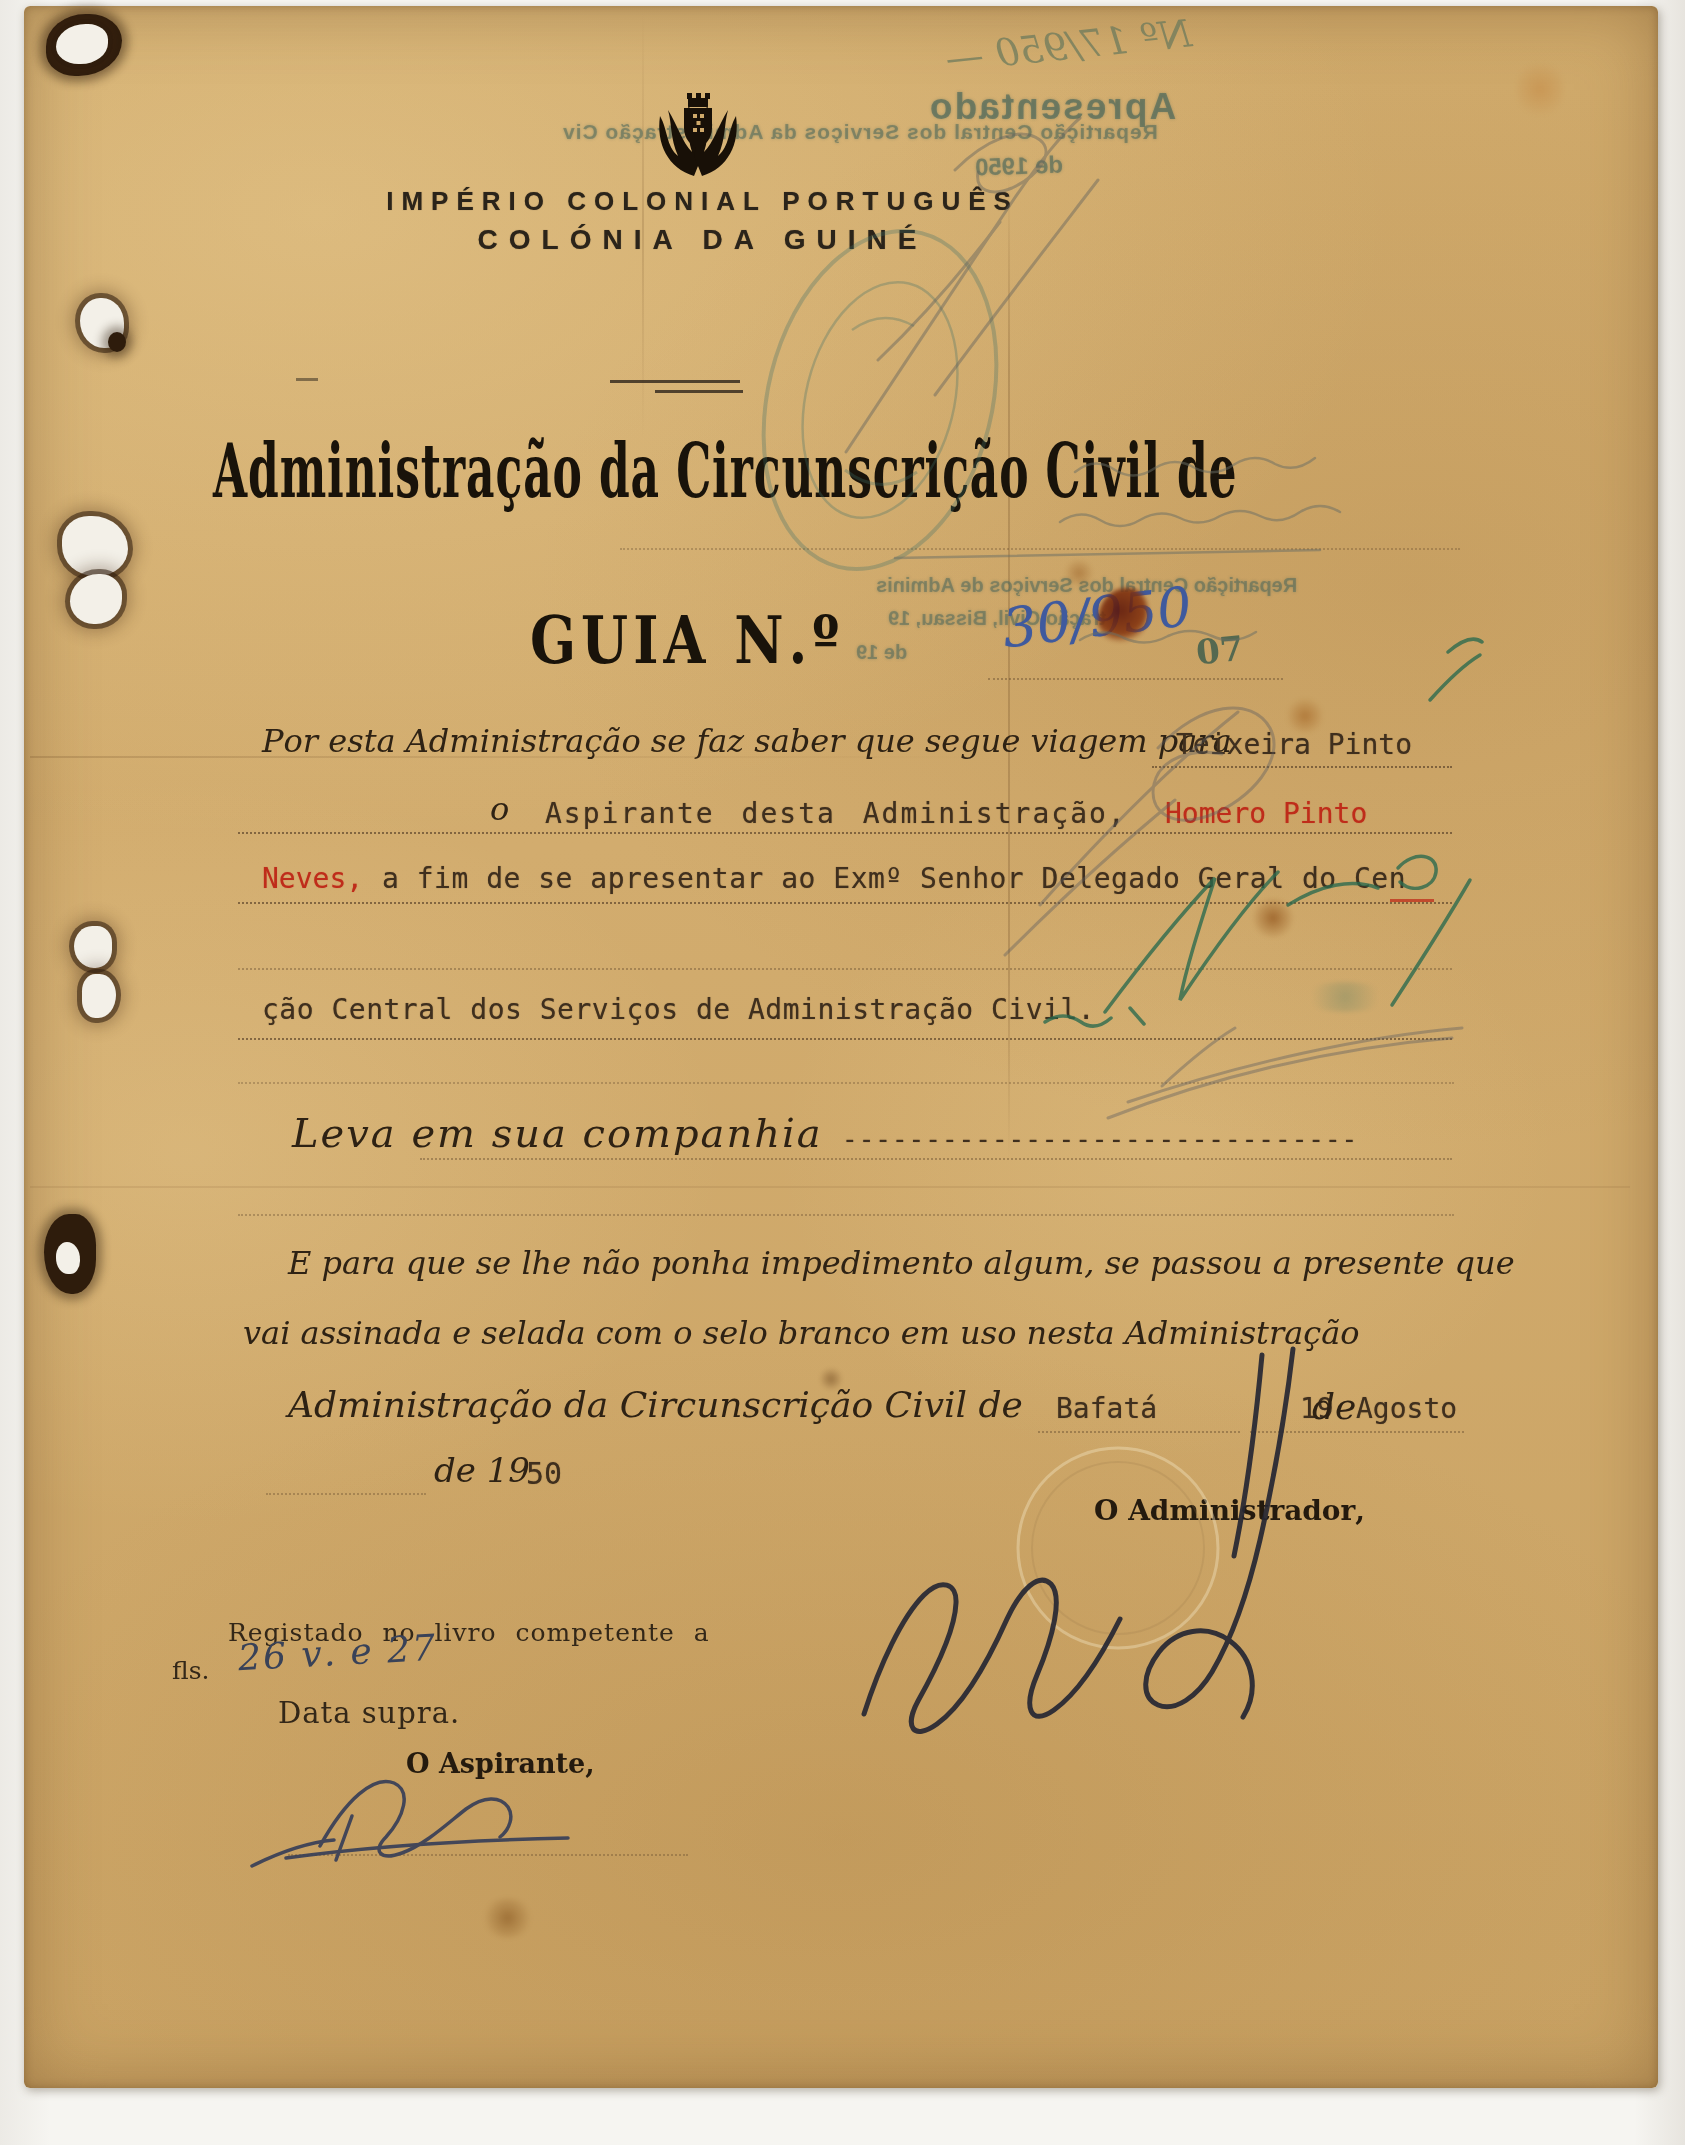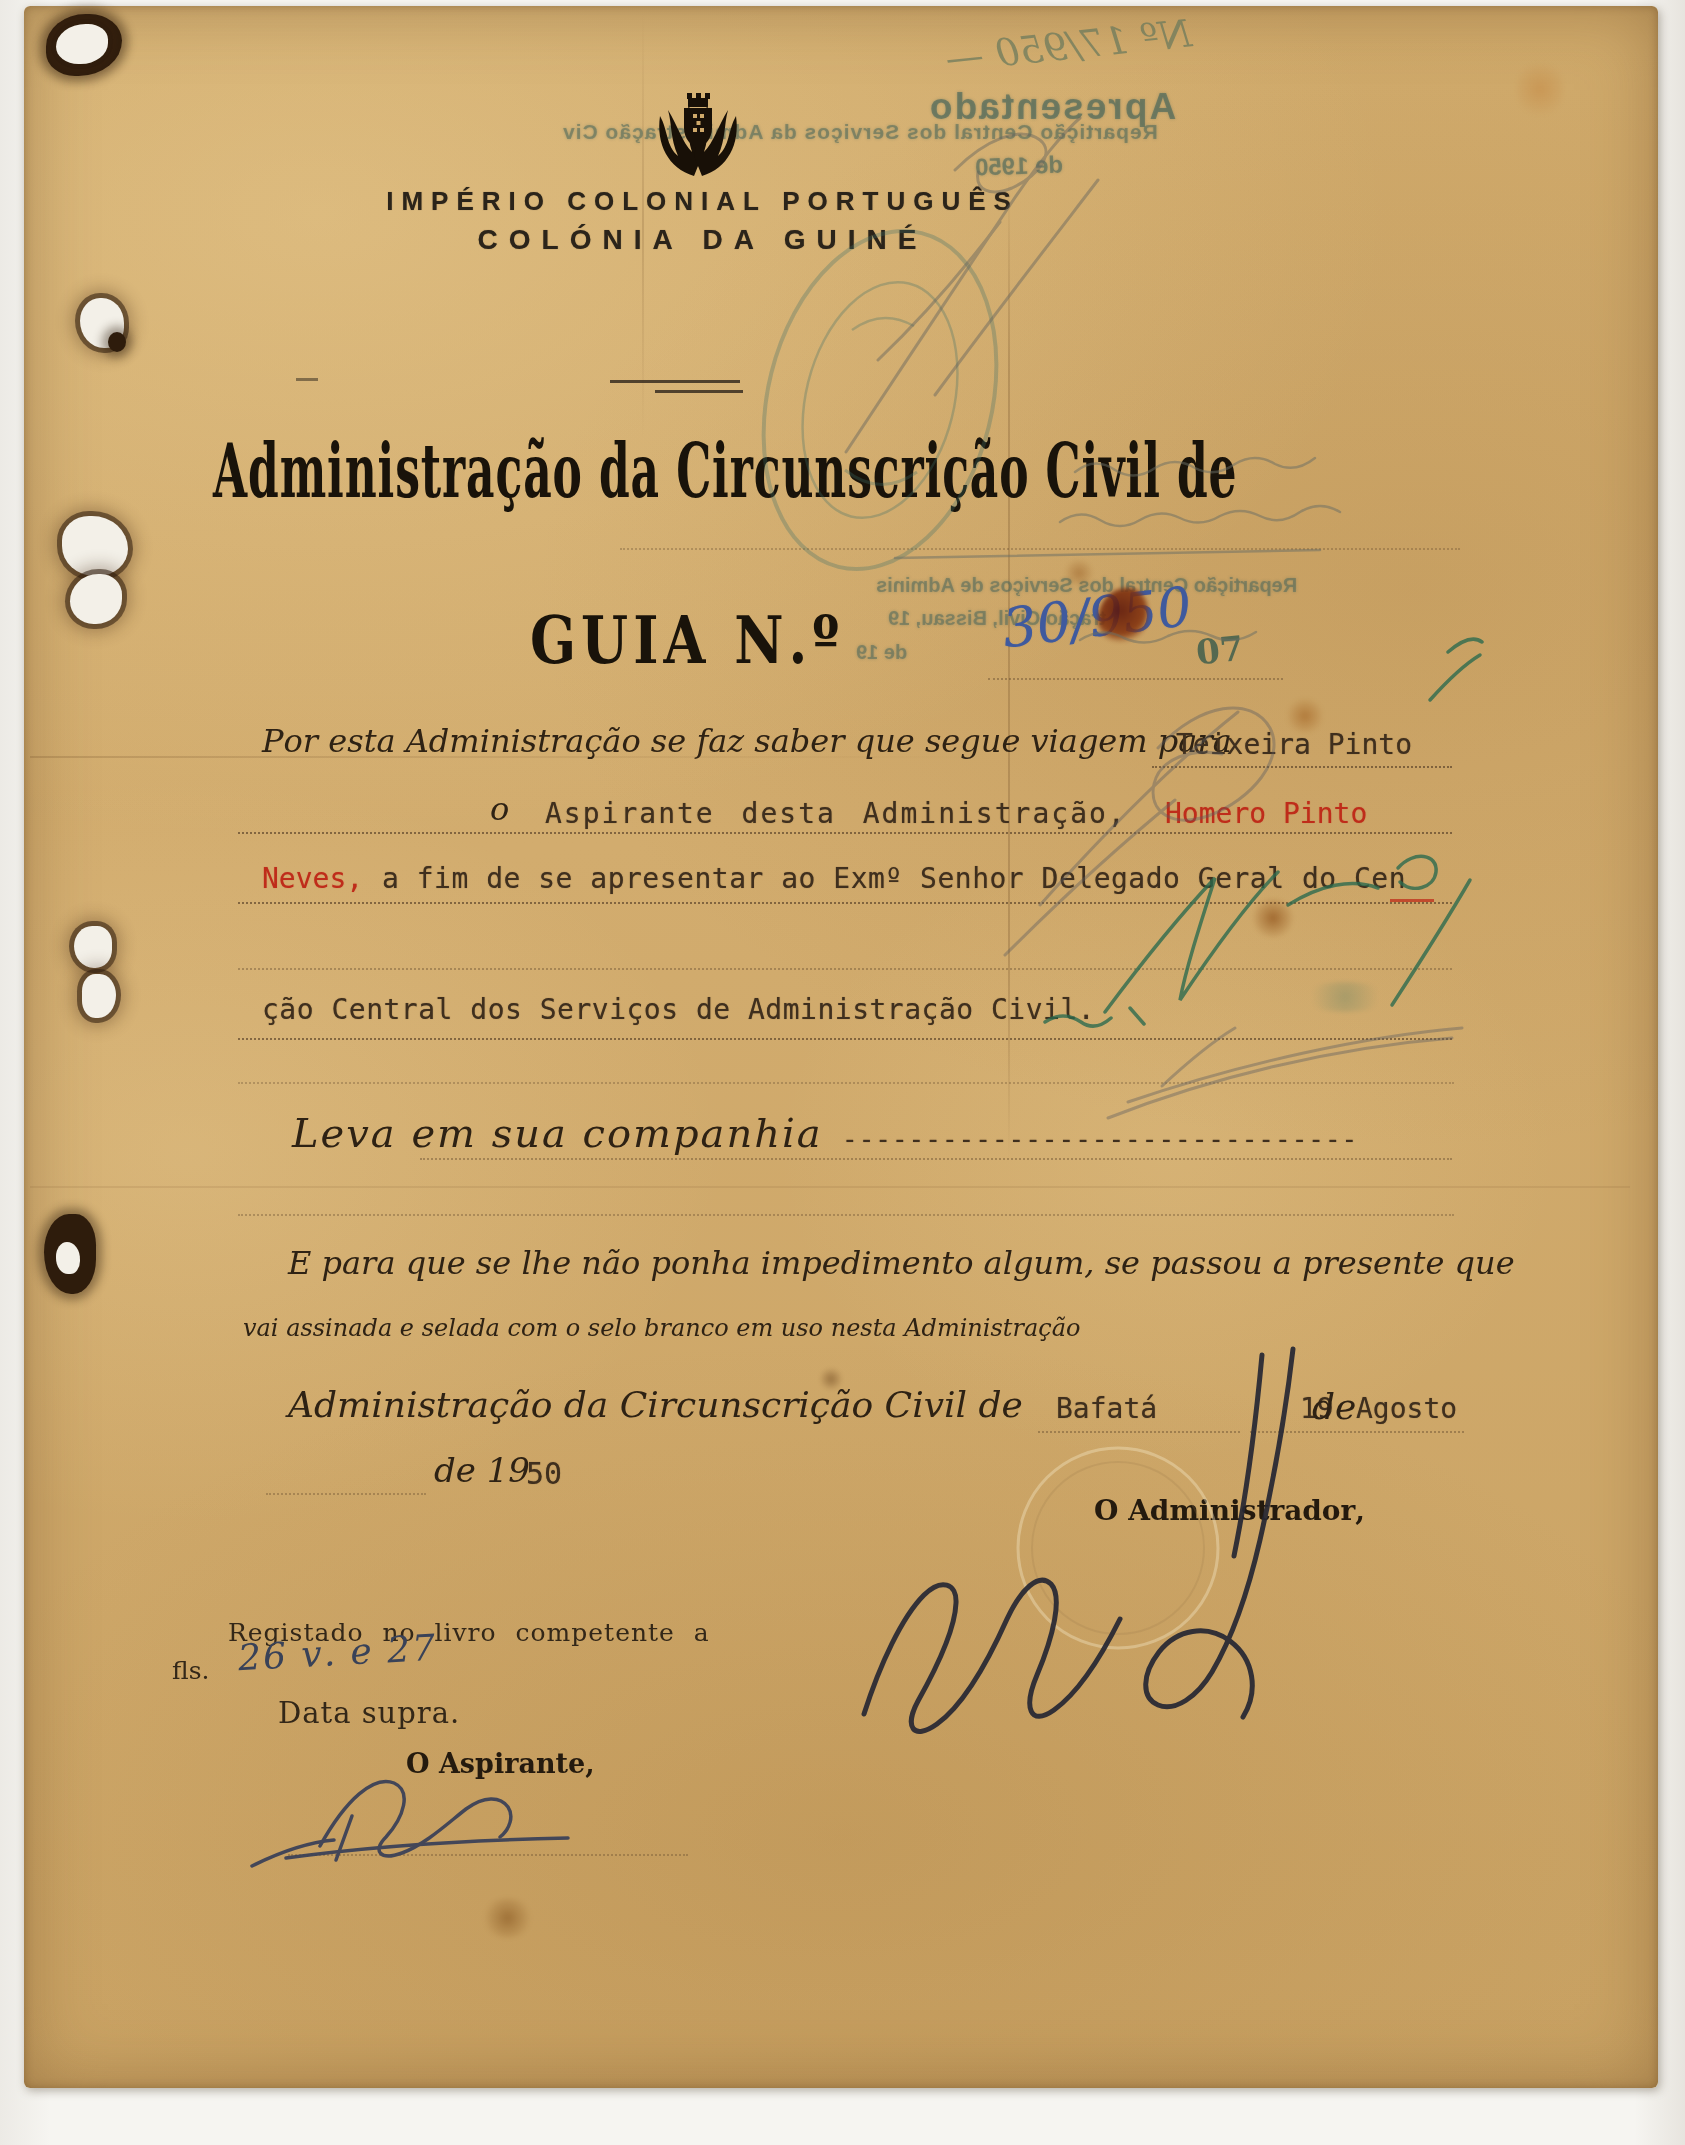--- a/index.html
+++ b/index.html
@@ -109,21 +109,21 @@
 
   <div class="abs dotline" style="left:238px;top:1082px;width:1216px;opacity:.45;"></div>
 
   <div class="abs printed-italic" style="left:292px;top:1110px;font-size:40px;letter-spacing:2px;text-align:center;">Leva em sua companhia</div>
   <div class="abs typed" style="left:842px;top:1124px;font-size:26px;letter-spacing:1px;">-------------------------------</div>
   <div class="abs dotline" style="left:420px;top:1158px;width:1032px;opacity:.6;"></div>
 
   <div class="abs dotline" style="left:238px;top:1214px;width:1216px;opacity:.5;"></div>
 
   <div class="abs printed-italic" style="left:288px;top:1244px;font-size:32px;">E para que se lhe não ponha impedimento algum, se passou a presente que</div>
-  <div class="abs printed-italic" style="left:243px;top:1314px;font-size:24px;">vai assinada e selada com o selo branco em uso nesta Administração</div>
+  <div class="abs printed-italic" style="left:243px;top:1314px;font-size:32px;">vai assinada e selada com o selo branco em uso nesta Administração</div>
 
   <div class="abs printed-italic" style="left:288px;top:1384px;font-size:36px;">Administração da Circunscrição Civil de</div>
   <div class="abs dotline" style="left:1038px;top:1431px;width:202px;opacity:.6;"></div>
   <div class="abs typed" style="left:1056px;top:1392px;font-size:28px;">Bafatá</div>
   <div class="abs typed" style="left:1256px;top:1392px;font-size:28px;margin-left:44px;">19</div>
   <div class="abs printed-italic" style="left:1312px;top:1386px;font-size:36px;">de</div>
   <div class="abs typed" style="left:1356px;top:1392px;font-size:28px;">Agosto</div>
   <div class="abs dotline" style="left:1250px;top:1431px;width:214px;opacity:.6;"></div>
 
   <div class="abs dotline" style="left:266px;top:1493px;width:160px;opacity:.5;"></div>

